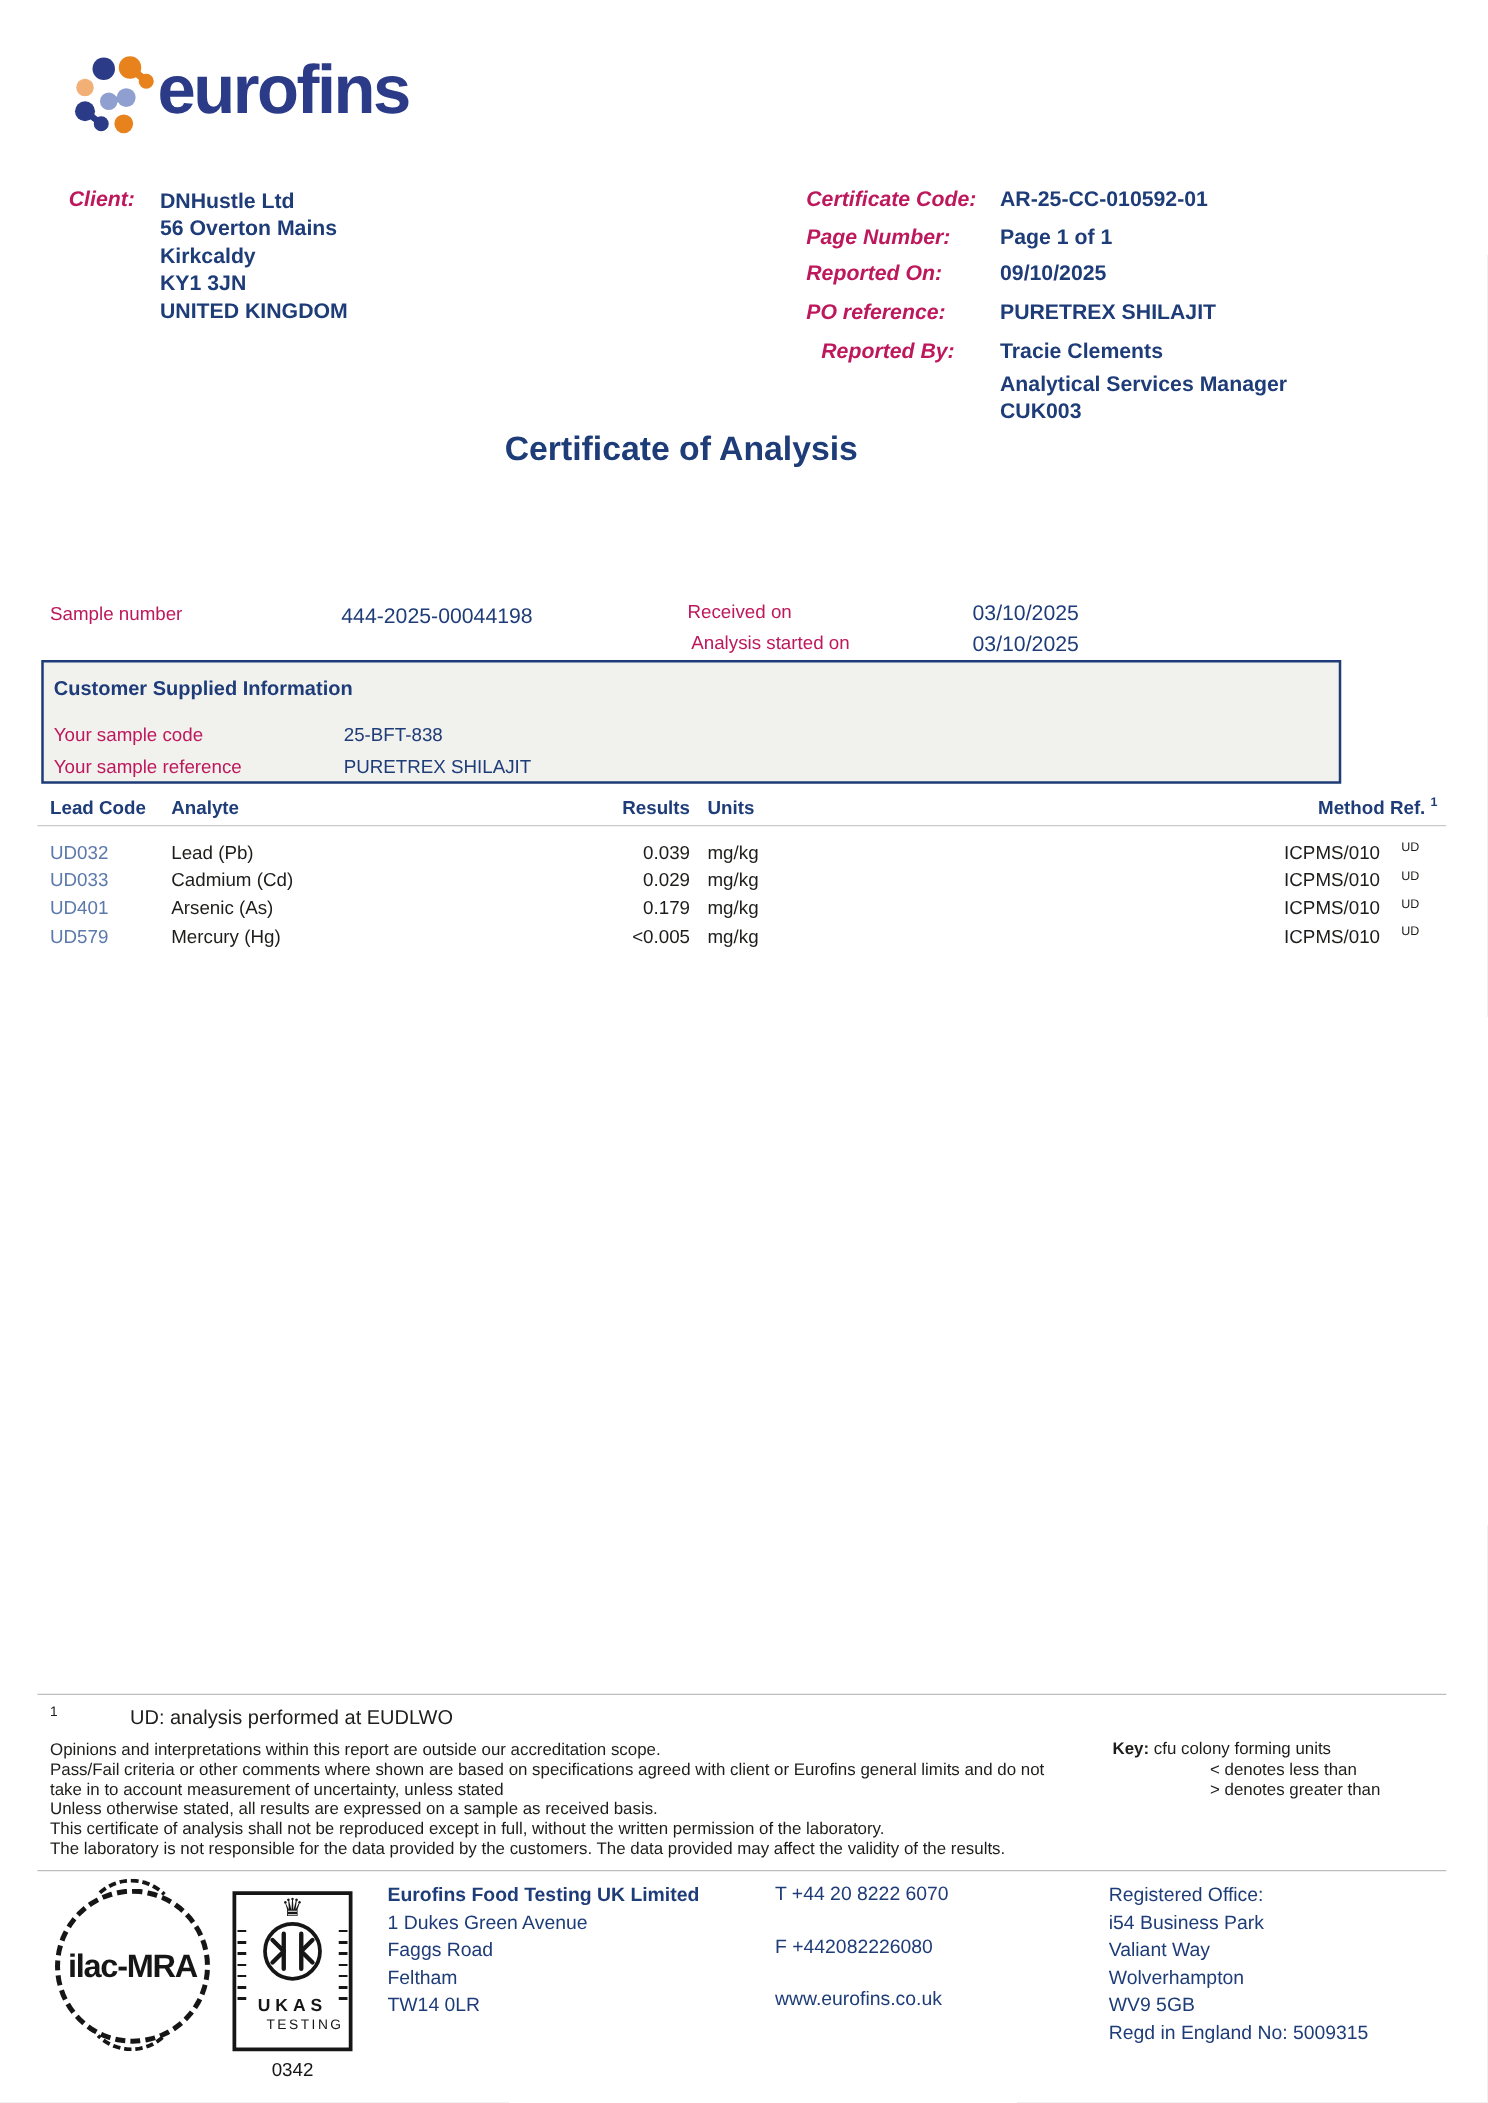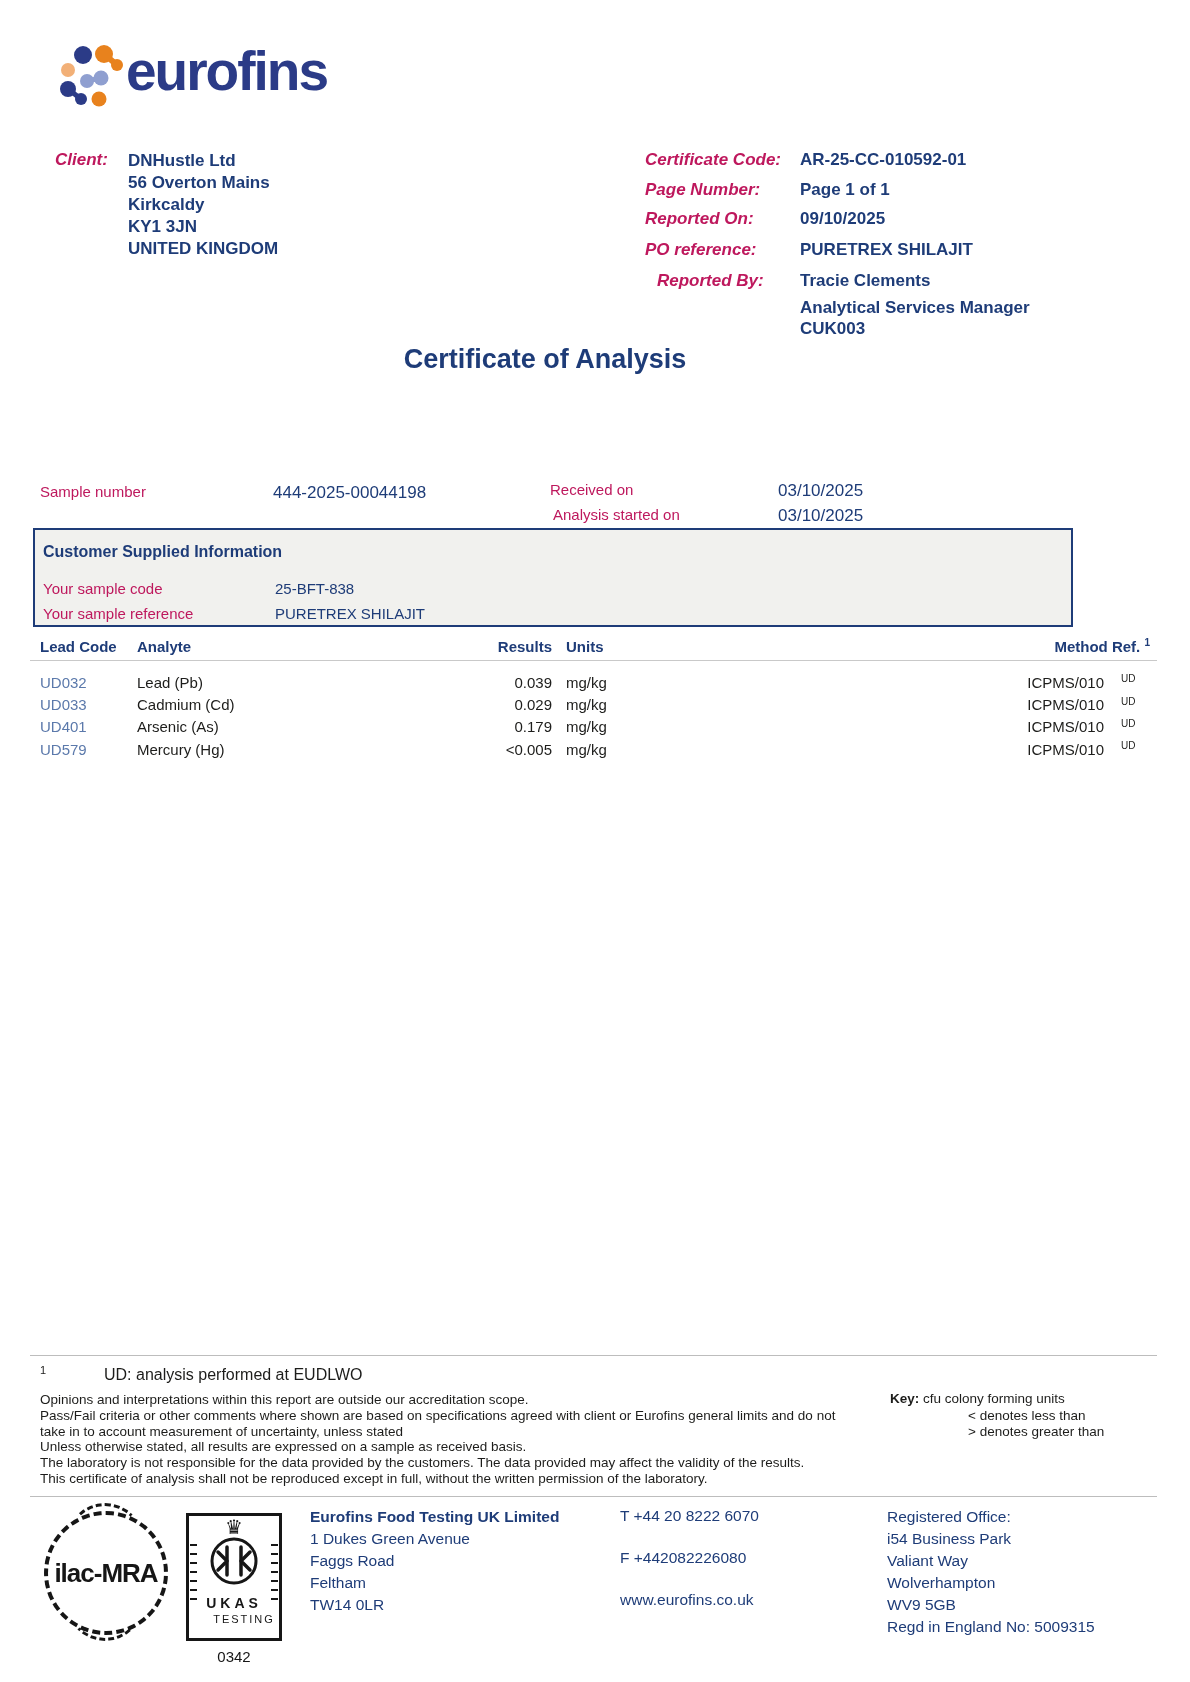--- a/index.html
+++ b/index.html
@@ -228,22 +228,22 @@
 
   <div class="abs hline" style="top:1355px;"></div>
   <div class="abs footnote-marker">1</div>
   <div class="abs footnote-text">UD: analysis performed at EUDLWO</div>
 
   <div class="abs disclaimer">
     <div>Opinions and interpretations within this report are outside our accreditation scope.</div>
     <div>Pass/Fail criteria or other comments where shown are based on specifications agreed with client or Eurofins general limits and do not</div>
     <div>take in to account measurement of uncertainty, unless stated</div>
     <div>Unless otherwise stated, all results are expressed on a sample as received basis.</div>
+    <div>This certificate of analysis shall not be reproduced except in full, without the written permission of the laboratory.</div>
     <div>The laboratory is not responsible for the data provided by the customers. The data provided may affect the validity of the results.</div>
-    <div>This certificate of analysis shall not be reproduced except in full, without the written permission of the laboratory.</div>
   </div>
 
   <div class="abs keyblock">
     <div><span class="b">Key:</span> <span>cfu colony forming units</span></div>
     <div class="indent">&lt; denotes less than</div>
     <div class="indent">&gt; denotes greater than</div>
   </div>
 
   <div class="abs hline" style="top:1496px;"></div>
 

